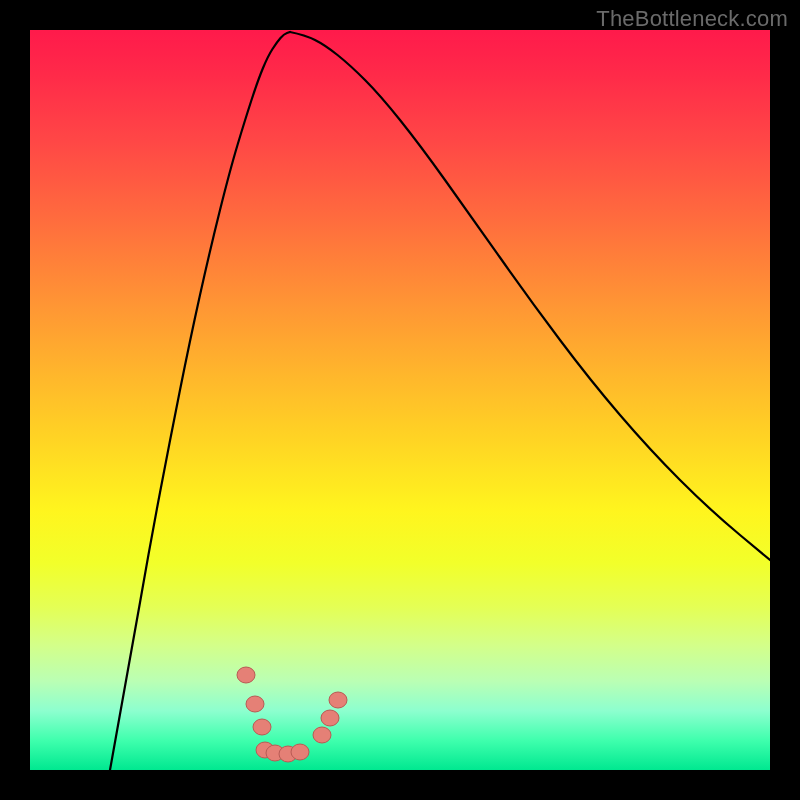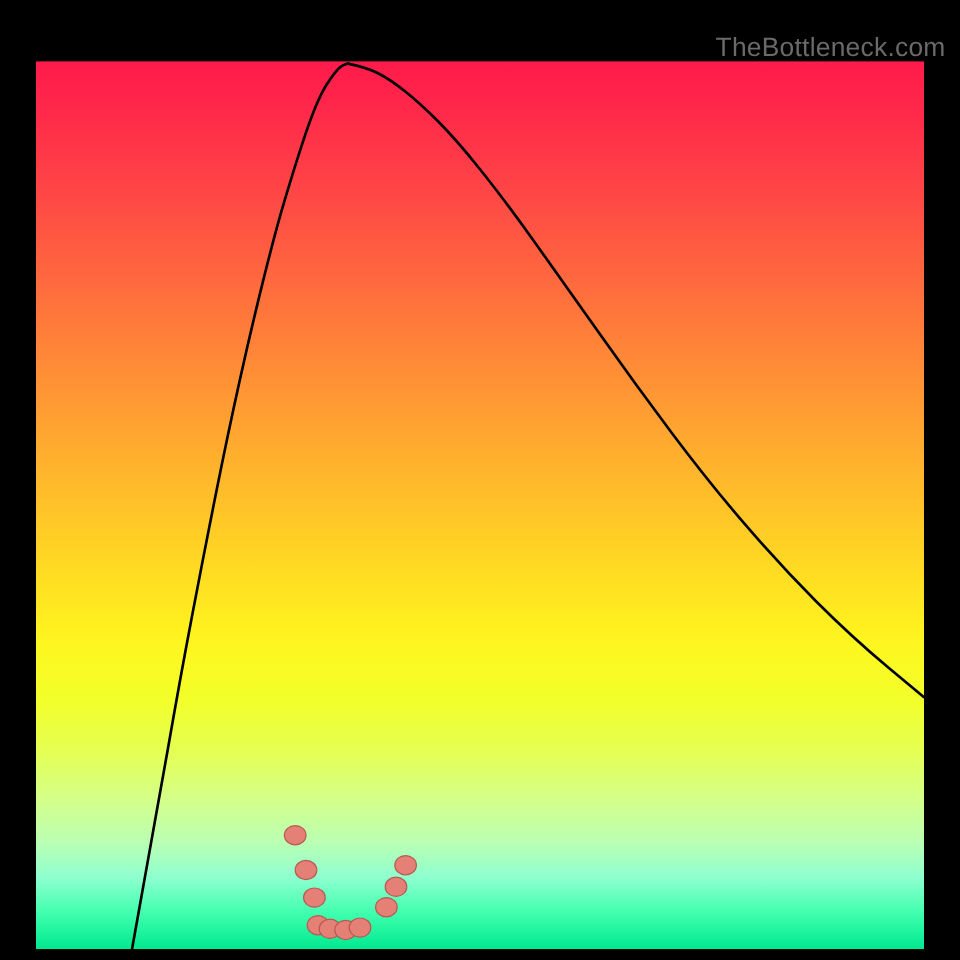--- a/index.html
+++ b/index.html
@@ -11,21 +11,20 @@
     overflow: hidden;
     font-family: Arial, Helvetica, sans-serif;
   }
   .frame {
     position: absolute;
     top: 0;
     left: 0;
     width: 800px;
     height: 568px;
     background: #000;
-    margin-top: 21px;
   }
   .plot-area {
     position: absolute;
     top: 30px;
     left: 30px;
     width: 740px;
     height: 740px;
     overflow: hidden;
   }
   .gradient {

